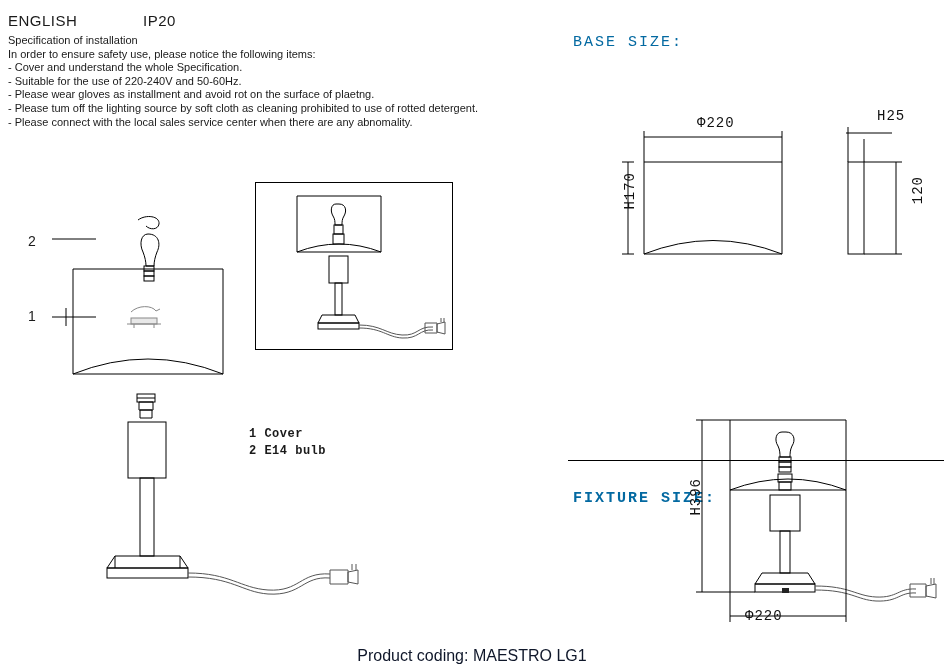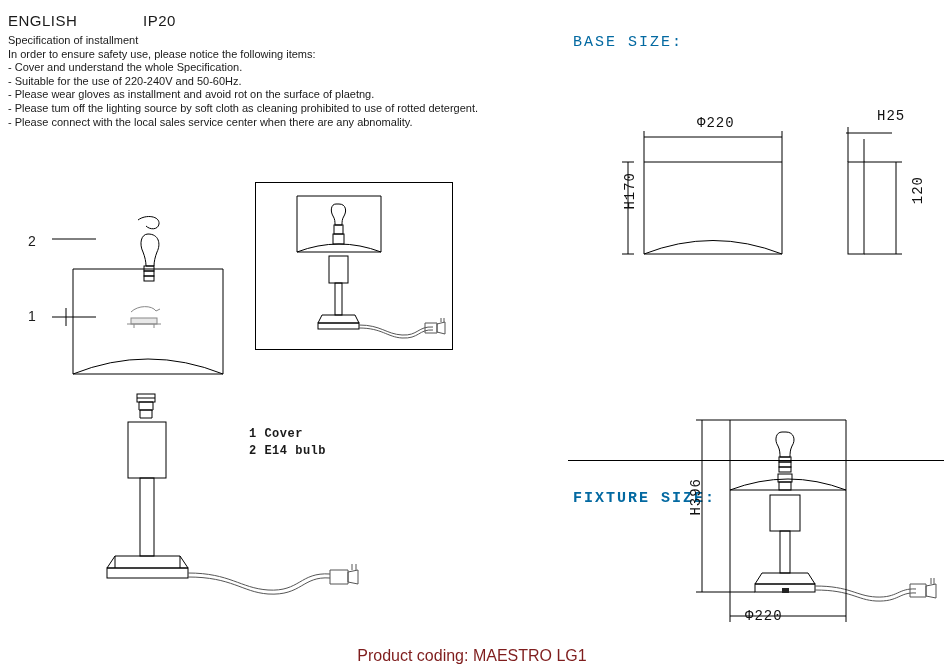--- a/index.html
+++ b/index.html
@@ -55,21 +55,21 @@
     width: 376px; height: 1px;
     background: #000;
   }
 
   
   #product-coding {
     left: 0px; top: 635px;
     width: 944px;
     text-align: center;
     font-size: 16px;
-    color: #7f1d1d;
+    color: #0f172a;
   }
 
   
   #parts-list {
     left: 249px; top: 414px;
     font-family: "Liberation Mono", monospace;
     font-size: 12px;
     font-weight: bold;
     line-height: 17px;
     letter-spacing: 0.5px;
@@ -100,21 +100,21 @@
   svg { display: block; }
   .nofill { fill: none; }
 </style>
 </head>
 <body>
 
 <div class="abs" id="header-lang">ENGLISH</div>
 <div class="abs" id="header-ip">IP20</div>
 
 <div class="abs" id="spec-block">
-  <div class="spec-line">Specification of installment</div>
+  <div class="spec-line">Specification of installation</div>
   <div class="spec-line">In order to ensure safety use, please notice the following items:</div>
   <div class="spec-line">- Cover and understand the whole Specification.</div>
   <div class="spec-line">- Suitable for the use of 220-240V and 50-60Hz.</div>
   <div class="spec-line">- Please wear gloves as installment and avoid rot on the surface of plaetng.</div>
   <div class="spec-line">- Please tum off the lighting source by soft cloth as cleaning prohibited to use of rotted detergent.</div>
   <div class="spec-line">- Please connect with the local sales service center when there are any abnomality.</div>
 </div>
 
 <div class="abs" style="left:0px; top:160px; width:560px; height:440px;">
   <svg width="560" height="440" viewBox="0 0 560 440">

